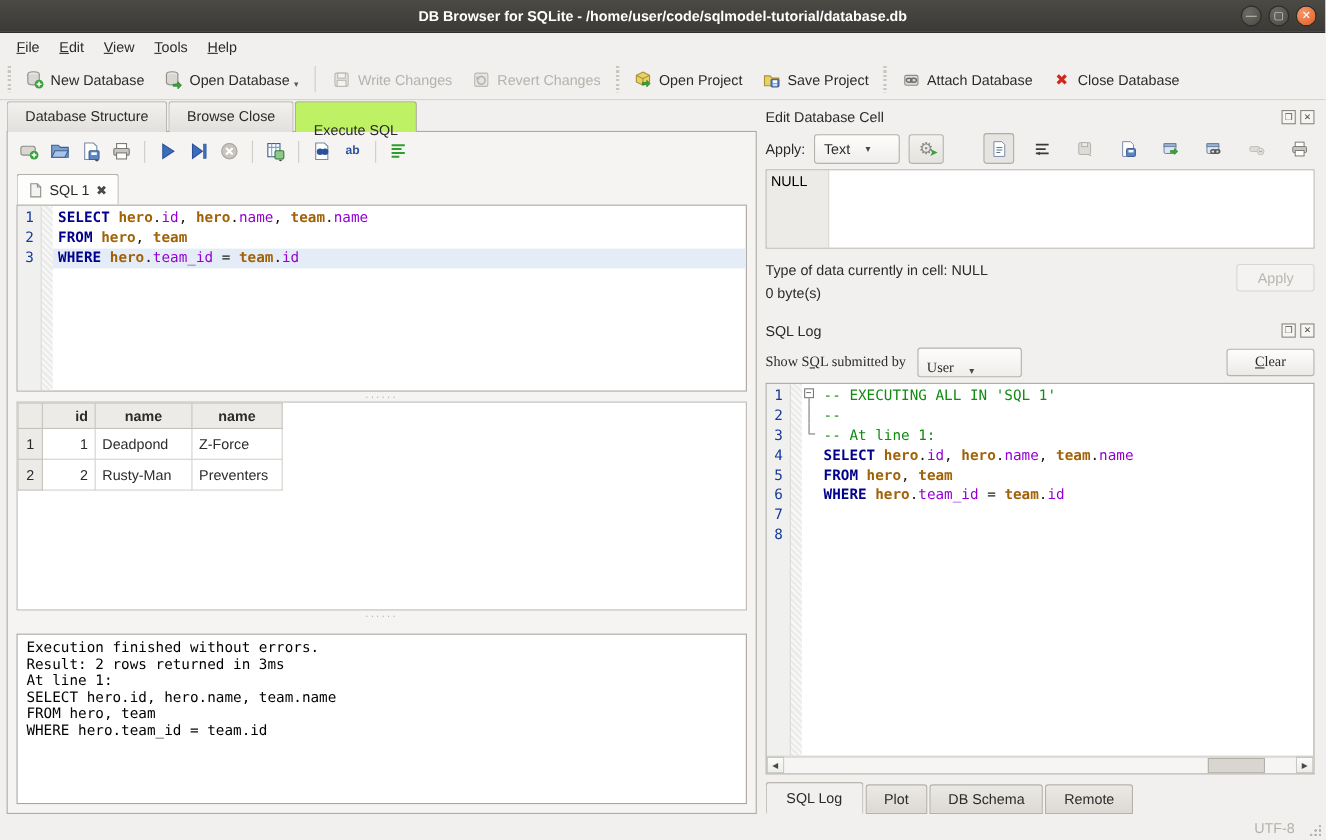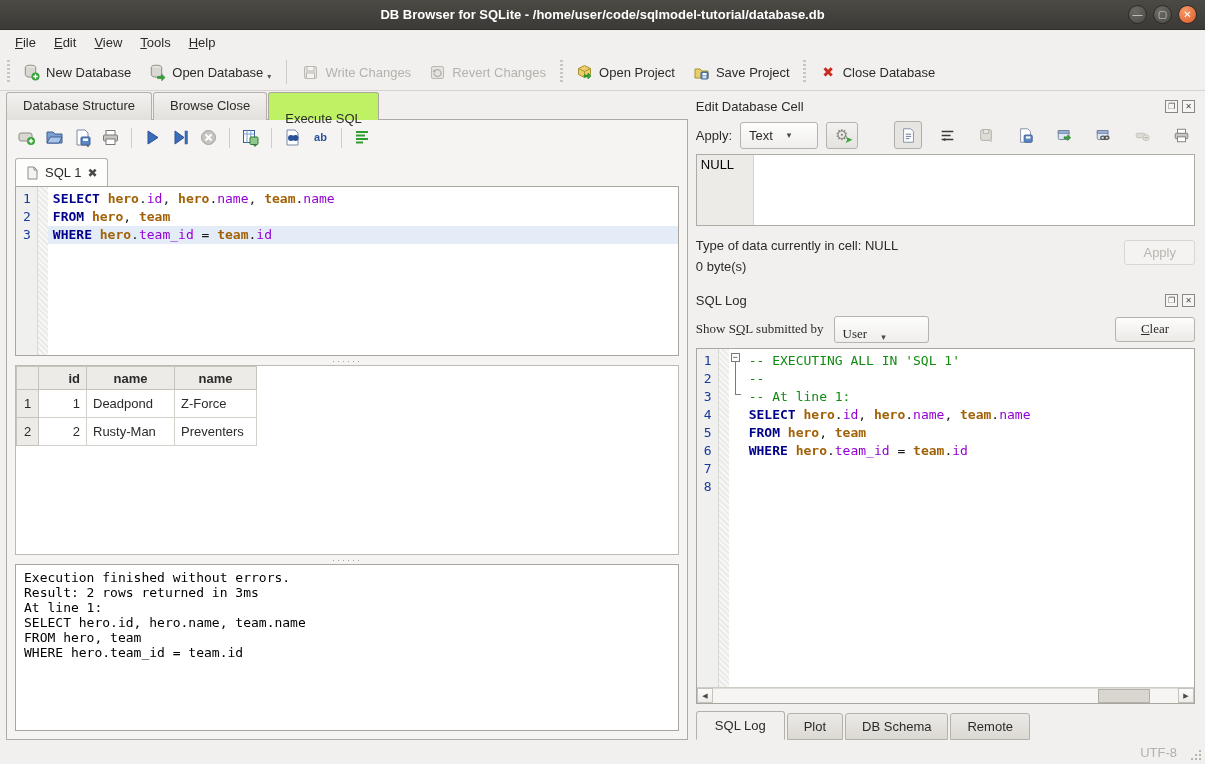--- a/index.html
+++ b/index.html
@@ -89,21 +89,21 @@
   .results { border:1px solid #bdb9b3; background:#fff; height:190px; padding:0; overflow:hidden; }
   table.grid { border-collapse:collapse; font-size:13px; }
   table.grid th { background:#edebe8; border:1px solid #c6c3bd; font-weight:bold; padding:3px 6px; height:23px; }
   table.grid td { border:1px solid #d4d1cb; padding:4px 6px; height:28px; background:#fff; }
   table.grid td.rownum { background:#edebe8; border-color:#c6c3bd; text-align:center; width:22px; }
   table.grid .col-id { width:48px; text-align:right; }
   table.grid .col-n1 { width:88px; }
   table.grid .col-n2 { width:82px; }
 
   
-  .message { border:1px solid #a9a6a0; background:#fff; flex:1; padding:5px 8px; overflow:hidden; }
+  .message { border:1px solid #a9a6a0; background:#fff; flex:1; padding:5px 8px; overflow:hidden;margin-top:12px; }
   .message pre { font-family:"DejaVu Sans Mono",monospace; font-size:13px; line-height:15px; color:#000; white-space:pre; }
 
   
   .dock-header { height:24px; display:flex; align-items:center; margin-top:2px; }
   .dock-header .dh-title { flex:1; font-size:13px; }
   .dock-btns { display:flex; gap:4px; }
   .dock-btn { width:13px; height:13px; border:1px solid #8a8780; background:#f6f5f3; color:#4a4945;
     font-size:8px; line-height:11px; text-align:center; }
 
   .mode-row { height:36px; display:flex; align-items:center; gap:8px; padding:4px 0 6px; }
@@ -258,20 +258,30 @@
           <rect x="8" y="8" width="7" height="7" rx="1" fill="#5b87c5" stroke="#3c5e93"></rect>
           <rect x="9.5" y="9" width="4" height="2.4" fill="#fff"></rect>
           <rect x="9.5" y="12" width="4" height="2.4" fill="#cfe0f4"></rect>
         </svg>
       </span>
     <span>Save Project</span>
   </div>
 
   <div class="tb-handle"></div>
 
+  <div class="tb-btn">
+    <span class="icon16">
+        <svg viewBox="0 0 17 17">
+          <rect x="2.5" y="4.5" width="12" height="9" rx="1.5" fill="#dddbd6" stroke="#8f8d86"></rect>
+          <ellipse cx="6.5" cy="9" rx="2.6" ry="1.8" fill="none" stroke="#6e6c66" stroke-width="1.3"></ellipse>
+          <ellipse cx="10.5" cy="9" rx="2.6" ry="1.8" fill="none" stroke="#6e6c66" stroke-width="1.3"></ellipse>
+        </svg>
+      </span>
+    <span>Attach Database</span>
+  </div>
 
   <div class="tb-btn">
     <span class="icon16" style="color:#cc2a1d;font-weight:bold;font-size:14px;line-height:17px;text-align:center;">✖</span>
     <span>Close Database</span>
   </div>
 </div>
 
 <div class="main">
 
   <div class="left-pane">

